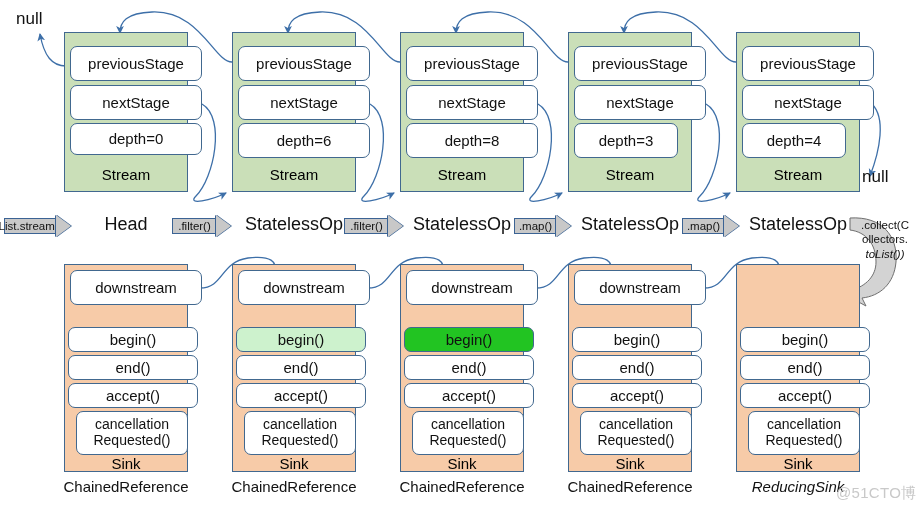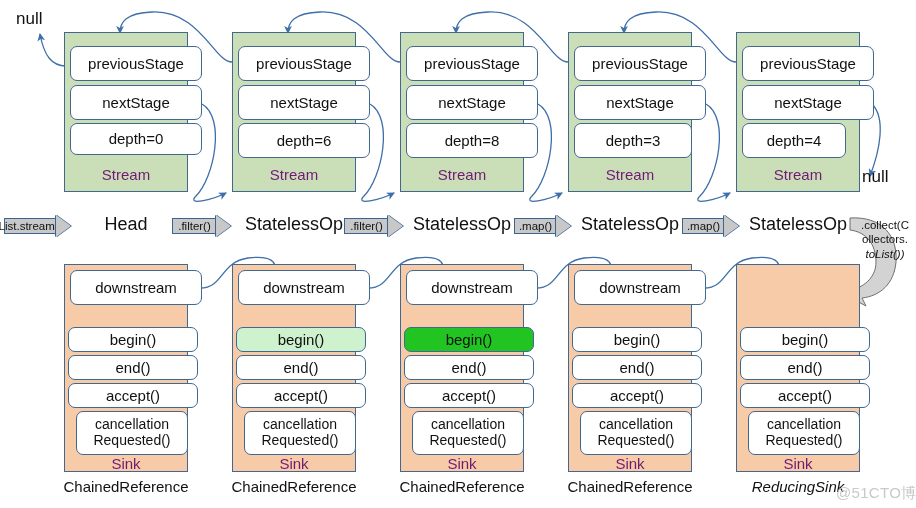--- a/index.html
+++ b/index.html
@@ -43,21 +43,21 @@
   }
   .field.two-line{ white-space:normal; flex-direction:column; font-size:14px; line-height:1.12;}
   .field.green-light{ background:#cdf2cd; }
   .field.green-bright{ background:#22c422; }
 
   .panel-title{
     position:absolute;
     left:0;right:0;
     text-align:center;
     font-size:15px;
-    color:#701a75;
+    color:#000000;
   }
 
   .caption{
     position:absolute;
     text-align:center;
     font-size:15px;
     color:#111;
     white-space:nowrap;
   }
 
@@ -189,21 +189,21 @@
   <div class="panel stage-panel" style="left:400px;top:32px;width:124px;height:160px;"></div>
   <div class="panel-title" style="left:400px;top:166px;width:124px;">Stream</div>
   <div class="field" style="left:406px;top:46px;width:132px;height:35px;">previousStage</div>
   <div class="field" style="left:406px;top:85px;width:132px;height:35px;">nextStage</div>
   <div class="field" style="left:406px;top:123px;width:132px;height:35px;">depth=8</div>
 
   <div class="panel stage-panel" style="left:568px;top:32px;width:124px;height:160px;"></div>
   <div class="panel-title" style="left:568px;top:166px;width:124px;">Stream</div>
   <div class="field" style="left:574px;top:46px;width:132px;height:35px;">previousStage</div>
   <div class="field" style="left:574px;top:85px;width:132px;height:35px;">nextStage</div>
-  <div class="field" style="left:574px;top:123px;width:118px;height:35px;">depth=3</div>
+  <div class="field" style="left:574px;top:123px;width:104px;height:35px;">depth=3</div>
 
   <div class="panel stage-panel" style="left:736px;top:32px;width:124px;height:160px;"></div>
   <div class="panel-title" style="left:736px;top:166px;width:124px;">Stream</div>
   <div class="field" style="left:742px;top:46px;width:132px;height:35px;">previousStage</div>
   <div class="field" style="left:742px;top:85px;width:132px;height:35px;">nextStage</div>
   <div class="field" style="left:742px;top:123px;width:104px;height:35px;">depth=4</div>
 
   <div class="null-label" style="left:16px;top:9px;">null</div>
   <div class="null-label" style="left:862px;top:167px;">null</div>
 

